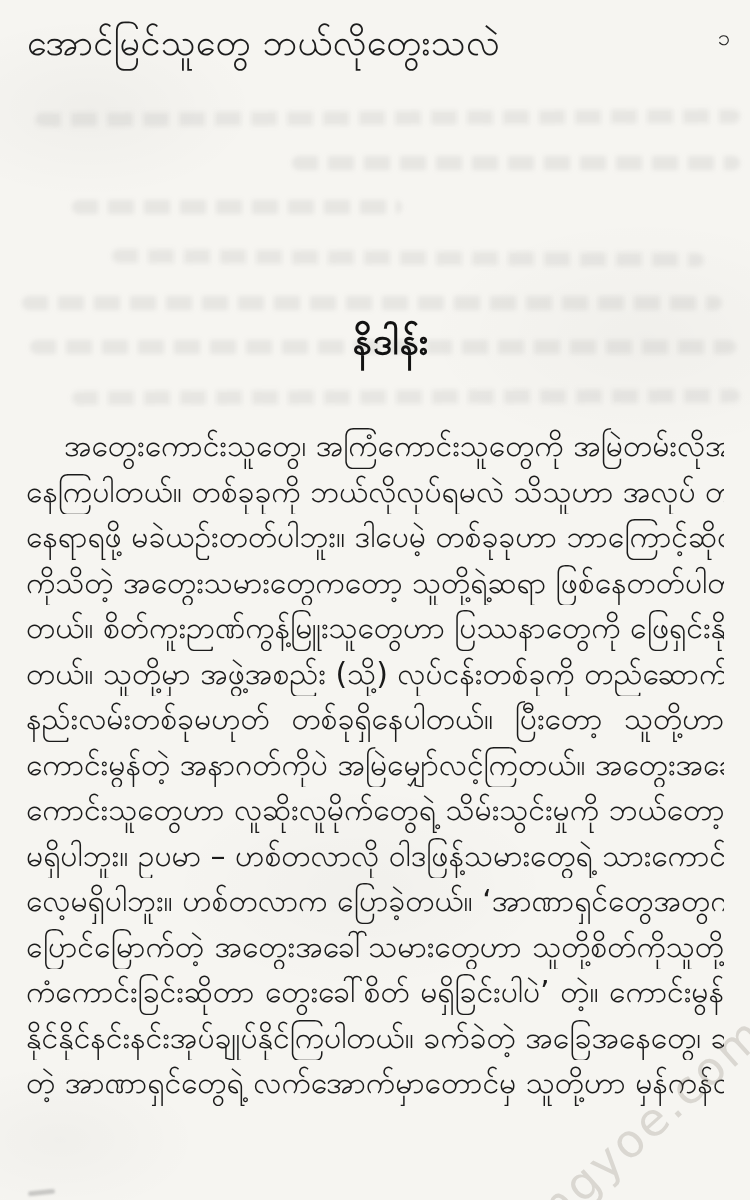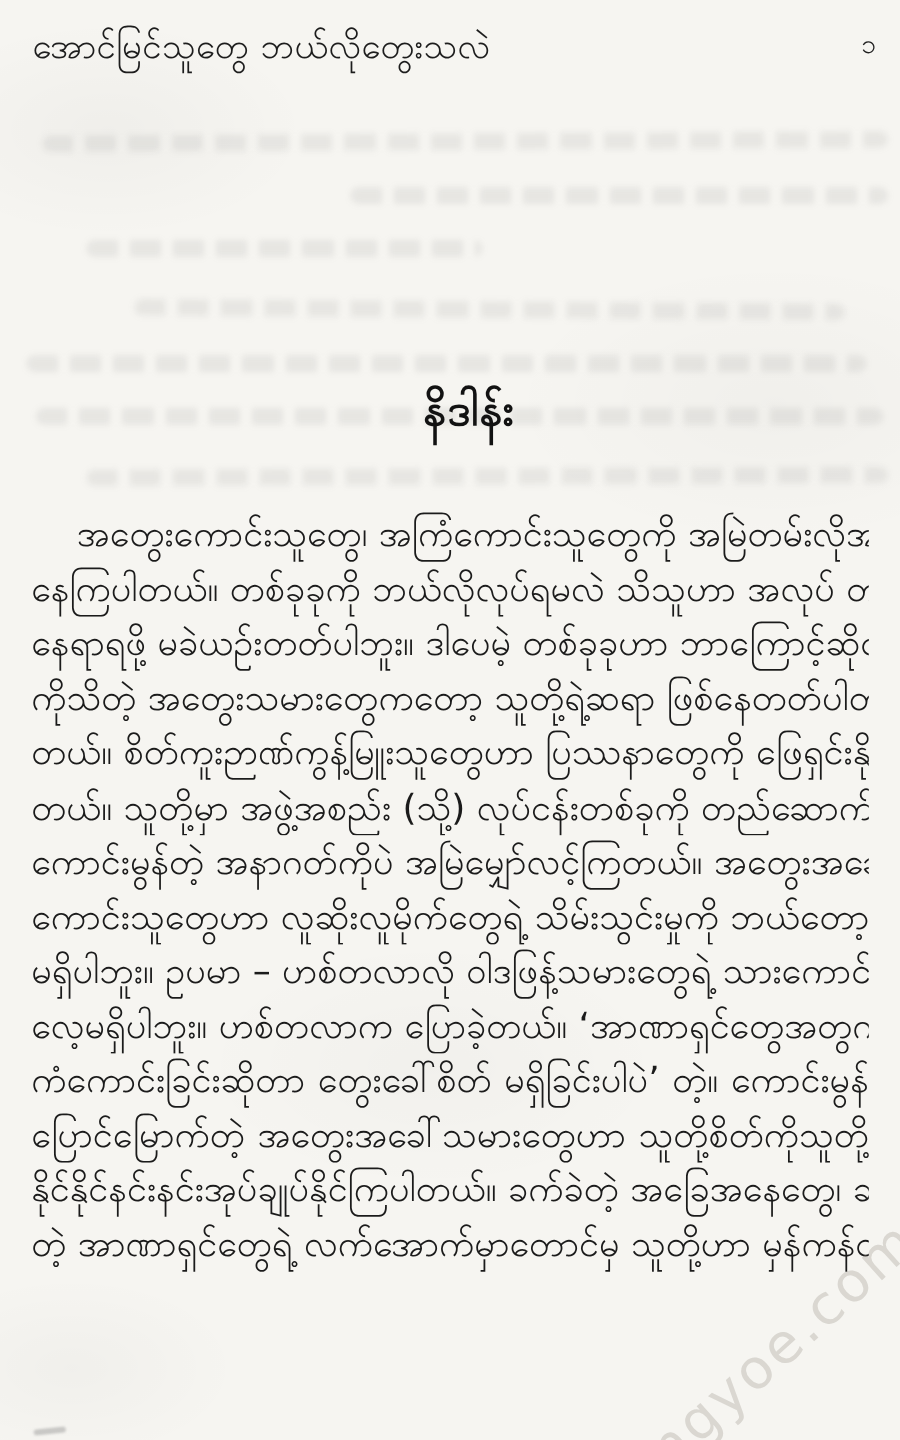--- a/index.html
+++ b/index.html
@@ -16,21 +16,21 @@
       radial-gradient(200px 110px at 8%  95%, rgba(0,0,0,0.025), transparent 70%);
     font-family:"DejaVu Sans", sans-serif;
     color:#1a1a1a;
   }
 
   
   .header {
     position:absolute; top:20px; left:27px; right:20px;
     display:flex; justify-content:space-between; align-items:flex-start;
   }
-  .running-title { font-size:29px; line-height:1.3; color:#1d1d1d; letter-spacing:0.3px; }
+  .running-title { font-size:36px; line-height:1.3; color:#1d1d1d; letter-spacing:0.3px; }
   .page-number  { font-size:22px; line-height:1.2; margin-top:5px; color:#222; }
 
   
   .ghost { position:absolute; inset:0; pointer-events:none; }
   .ghost-bar {
     position:absolute; height:14px; border-radius:7px;
     background:repeating-linear-gradient(90deg,
       rgba(110,110,110,0.11) 0 26px, rgba(110,110,110,0.0) 26px 36px);
     filter:blur(2.6px);
   }
@@ -101,26 +101,27 @@
 
   <div class="heading">နိဒါန်း</div>
 
   <div class="body">
     <div class="bl first">အတွေးကောင်းသူတွေ၊ အကြံကောင်းသူတွေကို အမြဲတမ်းလိုအပ်</div>
     <div class="bl">နေကြပါတယ်။ တစ်ခုခုကို ဘယ်လိုလုပ်ရမလဲ သိသူဟာ အလုပ် တစ်</div>
     <div class="bl">နေရာရဖို့ မခဲယဉ်းတတ်ပါဘူး။ ဒါပေမဲ့ တစ်ခုခုဟာ ဘာကြောင့်ဆိုတာ</div>
     <div class="bl">ကိုသိတဲ့ အတွေးသမားတွေကတော့ သူတို့ရဲ့ဆရာ ဖြစ်နေတတ်ပါတယ်။</div>
     <div class="bl">တယ်။ စိတ်ကူးဉာဏ်ကွန့်မြူးသူတွေဟာ ပြဿနာတွေကို ဖြေရှင်းနိုင်ကြ</div>
     <div class="bl">တယ်။ သူတို့မှာ အဖွဲ့အစည်း (သို့) လုပ်ငန်းတစ်ခုကို တည်ဆောက်ဖို့</div>
+    <div class="bl">နည်းလမ်းတစ်ခုမဟုတ် တစ်ခုရှိနေပါတယ်။ ပြီးတော့ သူတို့ဟာ</div>
     <div class="bl">ကောင်းမွန်တဲ့ အနာဂတ်ကိုပဲ အမြဲမျှော်လင့်ကြတယ်။ အတွေးအခေါ်</div>
     <div class="bl">ကောင်းသူတွေဟာ လူဆိုးလူမိုက်တွေရဲ့ သိမ်းသွင်းမှုကို ဘယ်တော့မှ</div>
     <div class="bl">မရှိပါဘူး။ ဥပမာ – ဟစ်တလာလို ဝါဒဖြန့်သမားတွေရဲ့ သားကောင်ဖြစ်</div>
     <div class="bl">လေ့မရှိပါဘူး။ ဟစ်တလာက ပြောခဲ့တယ်။ ‘အာဏာရှင်တွေအတွက်</div>
+    <div class="bl">ပြောင်မြောက်တဲ့ အတွေးအခေါ်သမားတွေဟာ သူတို့စိတ်ကိုသူတို့</div>
     <div class="bl">ကံကောင်းခြင်းဆိုတာ တွေးခေါ်စိတ် မရှိခြင်းပါပဲ’ တဲ့။ ကောင်းမွန်</div>
-    <div class="bl">ပြောင်မြောက်တဲ့ အတွေးအခေါ်သမားတွေဟာ သူတို့စိတ်ကိုသူတို့</div>
     <div class="bl">နိုင်နိုင်နင်းနင်းအုပ်ချုပ်နိုင်ကြပါတယ်။ ခက်ခဲတဲ့ အခြေအနေတွေ၊ ဆိုးရွား</div>
     <div class="bl">တဲ့ အာဏာရှင်တွေရဲ့ လက်အောက်မှာတောင်မှ သူတို့ဟာ မှန်ကန်တဲ့</div>
   </div>
 
   <div class="watermark">mgyoe.com</div>
 
   <div class="smudge"></div>
 
 </div>
 

